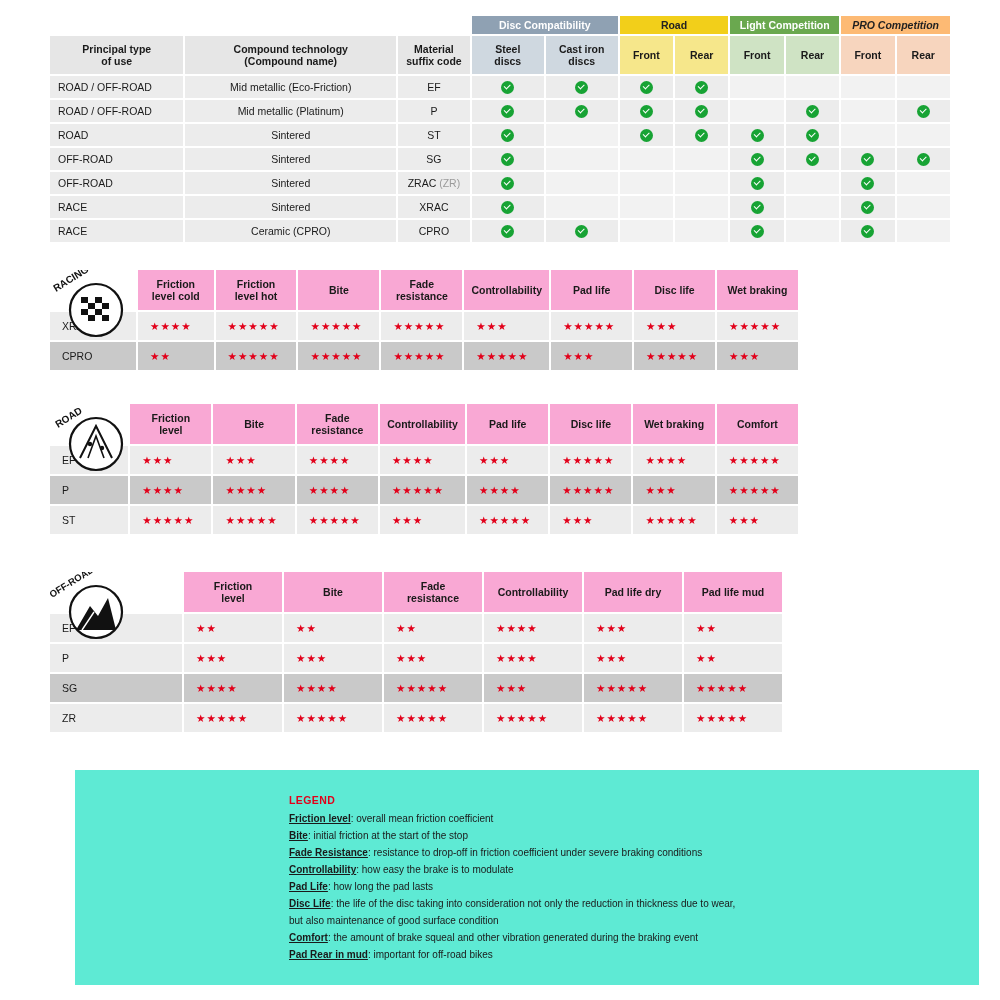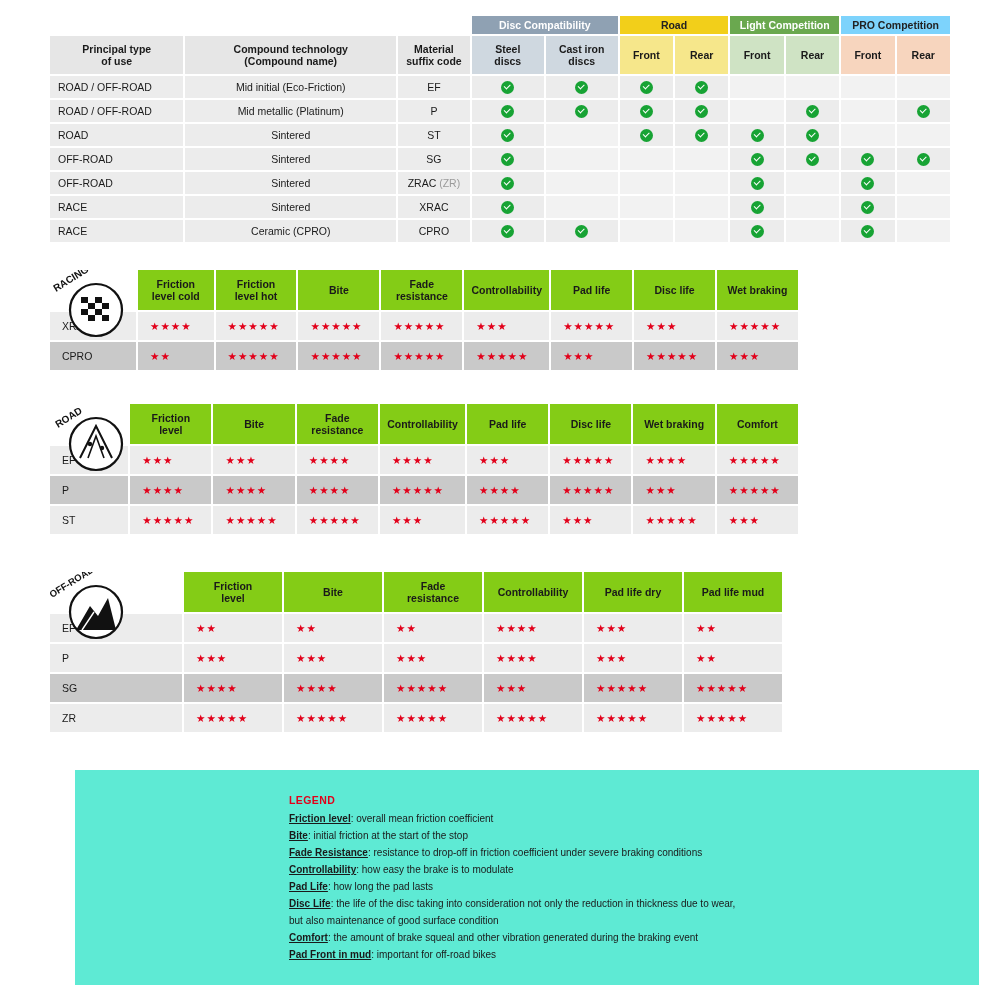--- a/index.html
+++ b/index.html
@@ -13,38 +13,38 @@
   }
   .page{position:relative;width:800px;height:1000px;padding:0;box-sizing:border-box;}
 
   
   .compat{position:absolute;left:48px;top:14px;width:904px;border-collapse:separate;border-spacing:2px 2px;}
   .compat td,.compat th{padding:0;}
   .grp{height:18px;text-align:center;font-size:10.5px;font-weight:bold;color:#222;line-height:18px;}
   .grp.disc{background:#8fa1b3;color:#ffffff;}
   .grp.road{background:#f2cf1a;}
   .grp.light{background:#6aa84f;color:#ffffff;}
-  .grp.pro{background:#7dd3fc;}
+  .grp.pro{background:#fdba74;font-style:italic;}
   .hd{background:#e6e6e6;height:38px;text-align:center;font-size:10.5px;font-weight:bold;vertical-align:middle;line-height:12px;}
   .hd.steel{background:#cfd8e0;}
   .hd.cast{background:#cfd8e0;}
   .hd.rf{background:#f6e78b;}
   .hd.lf{background:#cfe3c4;}
   .hd.pf{background:#f7d5be;}
   .cell{background:#ececec;height:22px;text-align:center;vertical-align:middle;font-size:10.5px;}
   .cell.l{text-align:left;padding-left:8px;}
   .cell.lighter{background:#f2f2f2;}
   .tick{display:inline-block;width:13px;height:13px;border-radius:50%;background:#17a334;position:relative;vertical-align:middle;}
   .tick:after{content:"";position:absolute;left:3px;top:3.5px;width:5px;height:2.5px;border-left:1.6px solid #fff;border-bottom:1.6px solid #fff;transform:rotate(-45deg);}
   .sub{color:#9a9a9a;}
 
   
   .sect{position:absolute;left:48px;}
   .rtab{border-collapse:separate;border-spacing:2px 2px;}
-  .rtab th{background:#84cc16;font-size:10.5px;font-weight:bold;text-align:center;vertical-align:middle;line-height:12px;height:38px;}
+  .rtab th{background:#f9a8d4;font-size:10.5px;font-weight:bold;text-align:center;vertical-align:middle;line-height:12px;height:38px;}
   .rtab td{height:26px;vertical-align:middle;font-size:10.5px;}
   .rowname{background:#ececec;padding-left:12px;font-size:11px;}
   .rowname.dark{background:#c9c9c9;}
   .stars{background:#ececec;padding-left:12px;color:#e2001a;font-size:12px;letter-spacing:1px;white-space:nowrap;}
   .stars.dark{background:#c9c9c9;}
   .badge{width:92px;height:72px;position:relative;}
   .badge svg{position:absolute;left:0;top:0;}
 
   
   .legend{position:absolute;left:48px;top:770px;width:904px;height:215px;background:#5eead4;margin-left:27px;}
@@ -75,21 +75,21 @@
           <td class="hd cast" style="width:70px">Cast iron<br>discs</td>
           <td class="hd rf" style="width:52px">Front</td>
           <td class="hd rf" style="width:52px">Rear</td>
           <td class="hd lf" style="width:52px">Front</td>
           <td class="hd lf" style="width:52px">Rear</td>
           <td class="hd pf" style="width:52px">Front</td>
           <td class="hd pf" style="width:52px">Rear</td>
         </tr>
         <tr>
           <td class="cell l">ROAD / OFF-ROAD</td>
-          <td class="cell">Mid initial (Eco-Friction)</td>
+          <td class="cell">Mid metallic (Eco-Friction)</td>
           <td class="cell">EF</td>
           <td class="cell"><span class="tick"></span></td>
           <td class="cell"><span class="tick"></span></td>
           <td class="cell"><span class="tick"></span></td>
           <td class="cell"><span class="tick"></span></td>
           <td class="cell lighter"></td>
           <td class="cell lighter"></td>
           <td class="cell lighter"></td>
           <td class="cell lighter"></td>
         </tr>
@@ -353,18 +353,18 @@
       <h4>LEGEND</h4>
       <div id="legend-items">
           <p><b>Friction level</b>: overall mean friction coefficient</p>
           <p><b>Bite</b>: initial friction at the start of the stop</p>
           <p><b>Fade Resistance</b>: resistance to drop-off in friction coefficient under severe braking conditions</p>
           <p><b>Controllability</b>: how easy the brake is to modulate</p>
           <p><b>Pad Life</b>: how long the pad lasts</p>
           <p><b>Disc Life</b>: the life of the disc taking into consideration not only the reduction in thickness due to wear,</p>
           <p>but also maintenance of good surface condition</p>
           <p><b>Comfort</b>: the amount of brake squeal and other vibration generated during the braking event</p>
-          <p><b>Pad Front in mud</b>: important for off-road bikes</p>
+          <p><b>Pad Rear in mud</b>: important for off-road bikes</p>
         </div>
     </div>
   </div>
 
 </div>
 
 </body></html>

